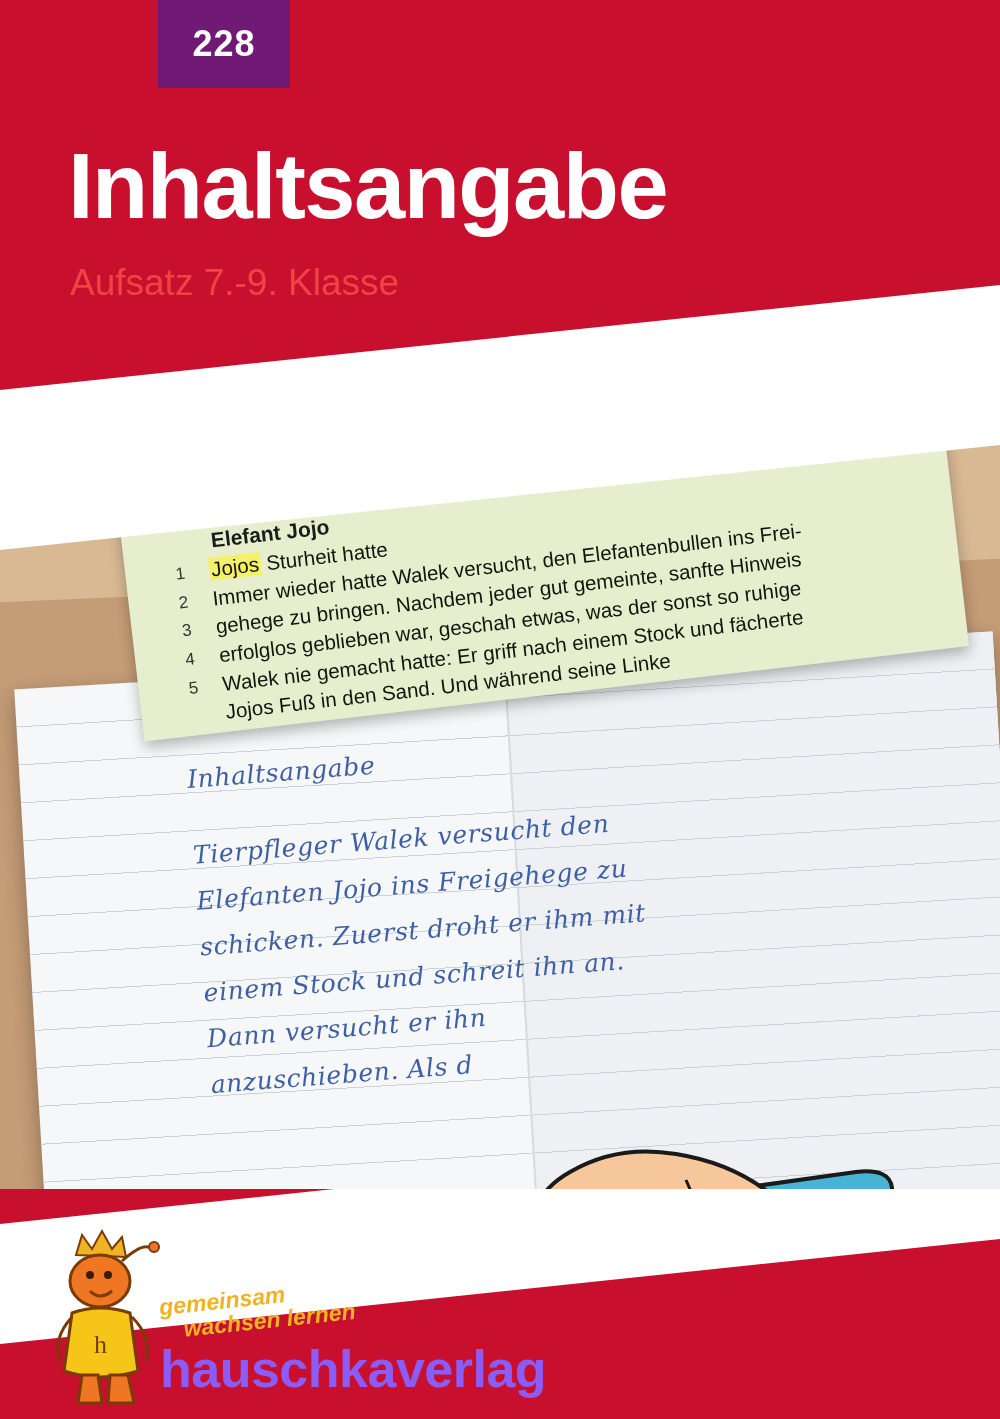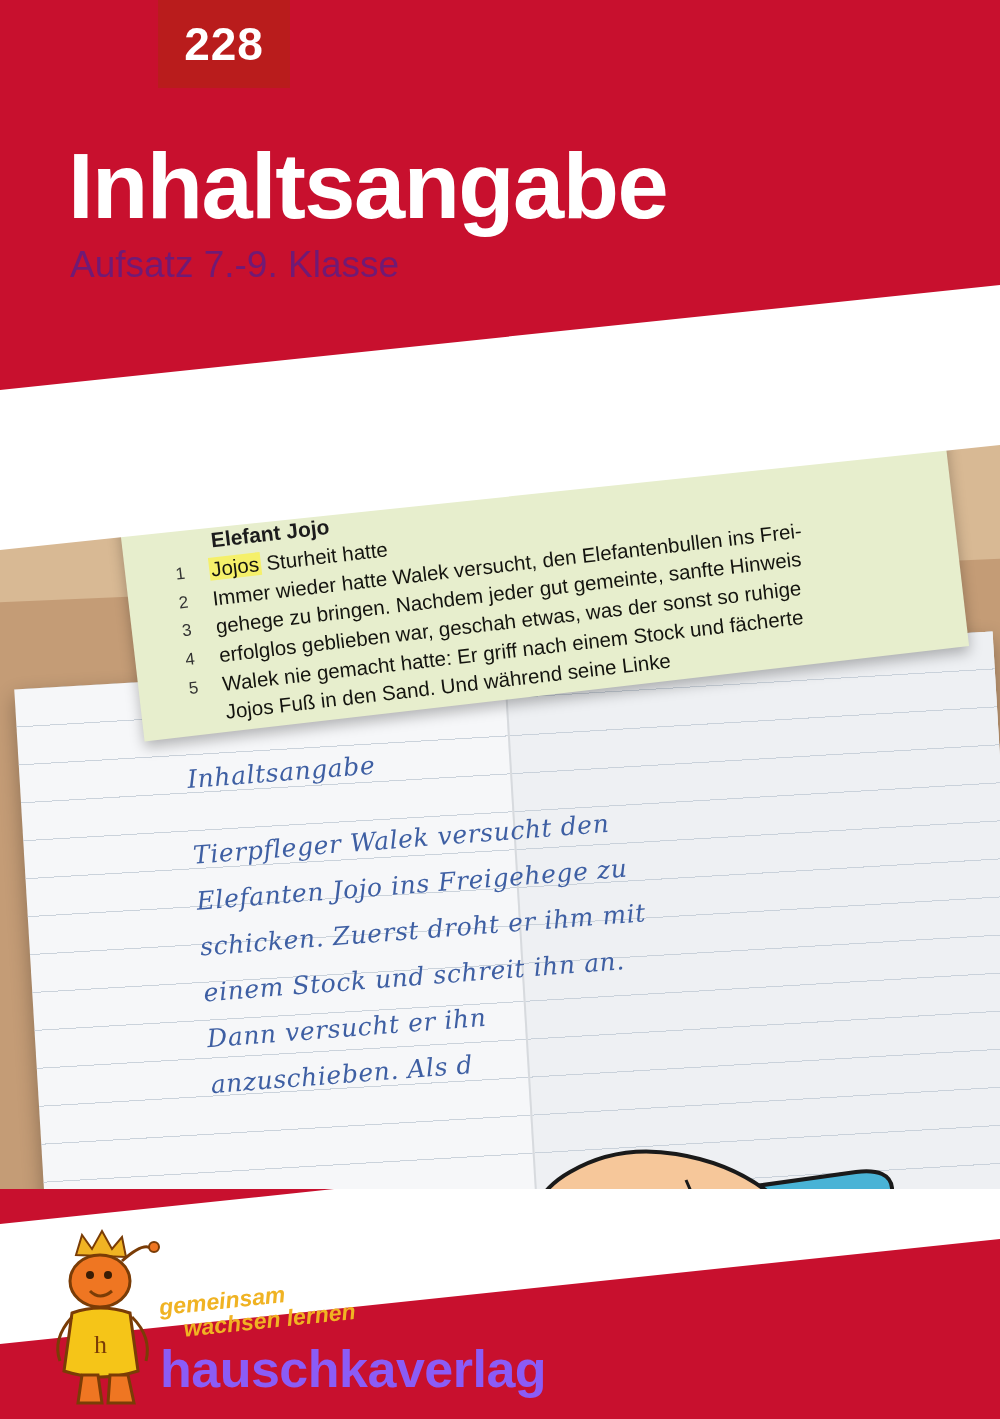--- a/index.html
+++ b/index.html
@@ -31,44 +31,44 @@
     left: 0; bottom: -120px;
     width: 1000px; height: 160px;
     background: #ffffff;
     transform: skewY(-6deg);
     transform-origin: left bottom;
   }
   .series-badge {
     position: absolute;
     left: 158px; top: 0;
     width: 132px; height: 88px;
-    background: #b91c1c;
+    background: #701a75;
     color: #ffffff;
-    font-size: 46px;
+    font-size: 36px;
     font-weight: bold;
     display: flex;
     align-items: center;
     justify-content: center;
     letter-spacing: 1px;
     z-index: 7;
   }
   .cover-title {
     position: absolute;
     left: 68px; top: 140px;
     color: #ffffff;
     font-size: 92px;
     font-weight: bold;
     letter-spacing: -1.5px;
     line-height: 1.0;
     z-index: 7;
   }
   .cover-subtitle {
     position: absolute;
-    left: 70px; top: 244px;
-    color: #701a75;
+    left: 70px; top: 262px;
+    color: #ef4444;
     font-size: 37px;
     font-weight: normal;
     z-index: 7;
     text-align: center;
   }
 
   
   .photo {
     position: absolute;
     left: 0; top: 340px;

